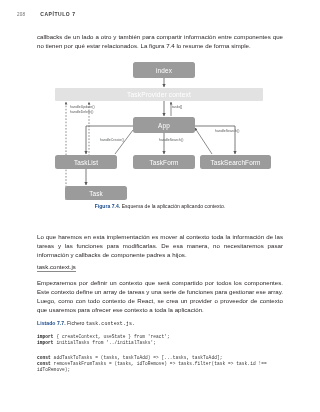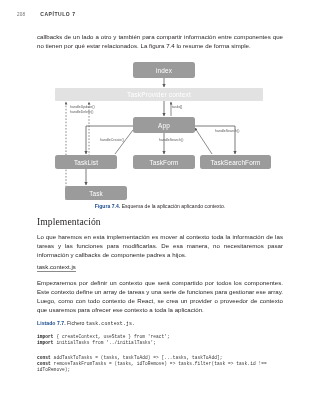--- a/index.html
+++ b/index.html
@@ -266,21 +266,20 @@
     <div class="edge-label l-create">handleCreate()</div>
     <div class="edge-label l-search1">handleSearch()</div>
     <div class="edge-label l-search2">handleSearch()</div>
   </div>
 
   <div class="caption">
     <b>Figura 7.4.</b>
     <span>Esquema de la aplicación aplicando contexto.</span>
   </div>
 
-  <h2 class="sec">Implementación</h2>
 
   <div class="col para-impl">
     <p class="body">Lo que haremos en esta implementación es mover al contexto toda la información de las tareas y las funciones para modificarlas. De esa manera, no necesitaremos pasar información y callbacks de componente padres a hijos.</p>
   </div>
 
   <div class="fileref">task.context.js</div>
 
   <div class="col para-ctx">
     <p class="body">Empezaremos por definir un contexto que será compartido por todos los componentes. Este contexto define un array de tareas y una serie de funciones para gestionar ese array. Luego, como con todo contexto de React, se crea un provider o proveedor de contexto que usaremos para ofrecer ese contexto a toda la aplicación.</p>
   </div>

